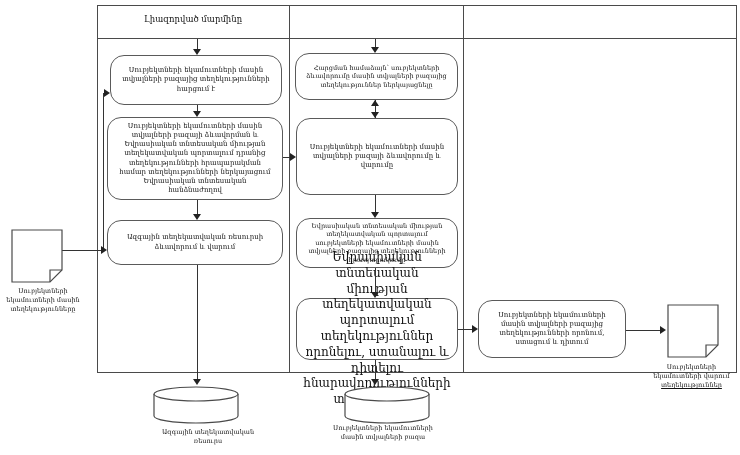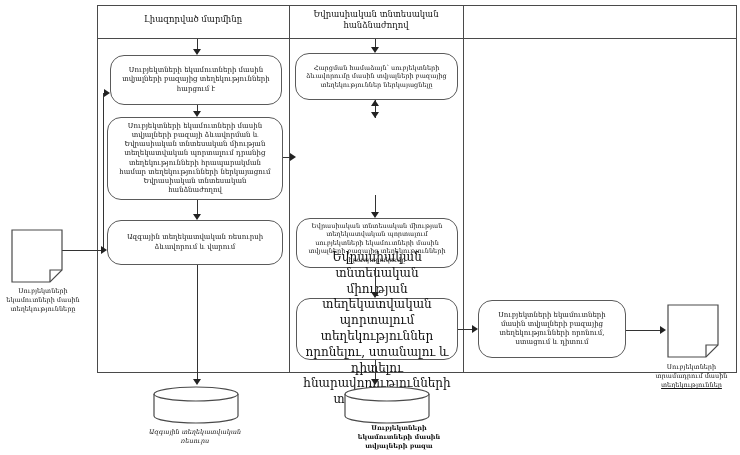--- a/index.html
+++ b/index.html
@@ -26,27 +26,27 @@
 <body>
 
 <div class="stage">
 
   <div class="frame" style="left:97px;top:5px;width:640px;height:368px;"></div>
   <div class="vdiv" style="left:289px;top:5px;height:368px;"></div>
   <div class="vdiv" style="left:463px;top:5px;height:368px;"></div>
   <div class="hdiv" style="left:97px;top:38px;width:640px;"></div>
 
   <div class="lane-title" style="left:97px;top:14px;width:192px;">Լիազորված մարմինը</div>
-  <div class="lane-title" style="left:294px;top:9px;width:164px;">Եվրասիական տնտեսական հանձնաժողով</div>
 
   <div class="box" style="left:110px;top:55px;width:172px;height:50px;">Սուբյեկտների եկամուտների մասին տվյալների բազայից տեղեկությունների հարցում է</div>
   <div class="box" style="left:107px;top:117px;width:176px;height:83px;">Սուբյեկտների եկամուտների մասին տվյալների բազայի ձևավորման և Եվրասիական տնտեսական միության տեղեկատվական պորտալում դրանից տեղեկությունների հրապարակման համար տեղեկությունների ներկայացում Եվրասիական տնտեսական հանձնաժողով</div>
   <div class="box" style="left:107px;top:220px;width:176px;height:45px;">Ազգային տեղեկատվական ռեսուրսի ձևավորում և վարում</div>
 
   <div class="box" style="left:295px;top:53px;width:163px;height:47px;font-size:6.5px;">Հարցման համաձայն՝ սուբյեկտների ձևավորումը մասին տվյալների բազայից տեղեկություններ ներկայացնելը</div>
+  <div class="box" style="left:296px;top:118px;width:162px;height:77px;">Սուբյեկտների եկամուտների մասին տվյալների բազայի ձևավորումը և վարումը</div>
   <div class="box" style="left:296px;top:218px;width:162px;height:50px;font-size:6.5px;">Եվրասիական տնտեսական միության տեղեկատվական պորտալում սուբյեկտների եկամուտների մասին տվյալների բազայից տեղեկությունների հրապարակումը</div>
   <div class="box" style="left:296px;top:298px;width:162px;height:62px;font-size:12px;">Եվրասիական տնտեսական միության տեղեկատվական պորտալում տեղեկություններ որոնելու, ստանալու և դիտելու հնարավորությունների տրամադրում</div>
 
   <div class="box" style="left:478px;top:300px;width:148px;height:58px;">Սուբյեկտների եկամուտների մասին տվյալների բազայից տեղեկությունների որոնում, ստացում և դիտում</div>
 
   <div class="vline" style="left:197px;top:39px;height:10px;"></div>
   <div class="ah down" style="left:193px;top:49px;"></div>
 
   <div class="vline" style="left:197px;top:105px;height:6px;"></div>
   <div class="ah down" style="left:193px;top:111px;"></div>
@@ -87,42 +87,42 @@
 
   <div class="hline" style="left:626px;top:330px;width:34px;"></div>
   <div class="ah right" style="left:660px;top:326px;"></div>
 
   <div class="shape" style="left:152px;top:385px;width:88px;height:40px;">
     <svg width="88" height="40" viewBox="0 0 88 40">
       <path d="M2,9 v22 a42,7 0 0 0 84,0 v-22" fill="#ffffff" stroke="#4a4a4a" stroke-width="1.2"></path>
       <ellipse cx="44" cy="9" rx="42" ry="7" fill="#ffffff" stroke="#4a4a4a" stroke-width="1.2"></ellipse>
     </svg>
   </div>
-  <div class="shape-label" style="left:146px;top:428px;width:98px;font-style:italic;">Ազգային տեղեկատվական ռեսուրս</div>
+  <div class="shape-label" style="left:159px;top:428px;width:98px;">Ազգային տեղեկատվական ռեսուրս</div>
 
   <div class="shape" style="left:343px;top:385px;width:88px;height:40px;">
     <svg width="88" height="40" viewBox="0 0 88 40">
       <path d="M2,9 v22 a42,7 0 0 0 84,0 v-22" fill="#ffffff" stroke="#4a4a4a" stroke-width="1.2"></path>
       <ellipse cx="44" cy="9" rx="42" ry="7" fill="#ffffff" stroke="#4a4a4a" stroke-width="1.2"></ellipse>
     </svg>
   </div>
-  <div class="shape-label" style="left:344px;top:424px;width:110px;font-weight:bold;">Սուբյեկտների եկամուտների մասին տվյալների բազա</div>
+  <div class="shape-label" style="left:328px;top:424px;width:110px;">Սուբյեկտների եկամուտների մասին տվյալների բազա</div>
 
   <div class="shape" style="left:10px;top:228px;width:54px;height:56px;">
     <svg width="54" height="56" viewBox="0 0 54 56">
       <path d="M2,2 H52 V42 L40,54 H2 Z" fill="#ffffff" stroke="#4a4a4a" stroke-width="1.2"></path>
       <path d="M52,42 H40 V54" fill="none" stroke="#4a4a4a" stroke-width="1.2"></path>
     </svg>
   </div>
   <div class="shape-label" style="left:0px;top:287px;width:86px;">Սուբյեկտների եկամուտների մասին տեղեկությունները</div>
 
   <div class="shape" style="left:666px;top:303px;width:54px;height:56px;">
     <svg width="54" height="56" viewBox="0 0 54 56">
       <path d="M2,2 H52 V42 L40,54 H2 Z" fill="#ffffff" stroke="#4a4a4a" stroke-width="1.2"></path>
       <path d="M52,42 H40 V54" fill="none" stroke="#4a4a4a" stroke-width="1.2"></path>
     </svg>
   </div>
   <div class="shape-label" style="left:643px;top:363px;width:97px;">
-    <span>Սուբյեկտների տրամադրում մասին</span>
+    <span>Սուբյեկտների եկամուտների վարում</span>
     <span class="ul">տեղեկություններ</span>
   </div>
 
 </div>
 
 </body></html>

